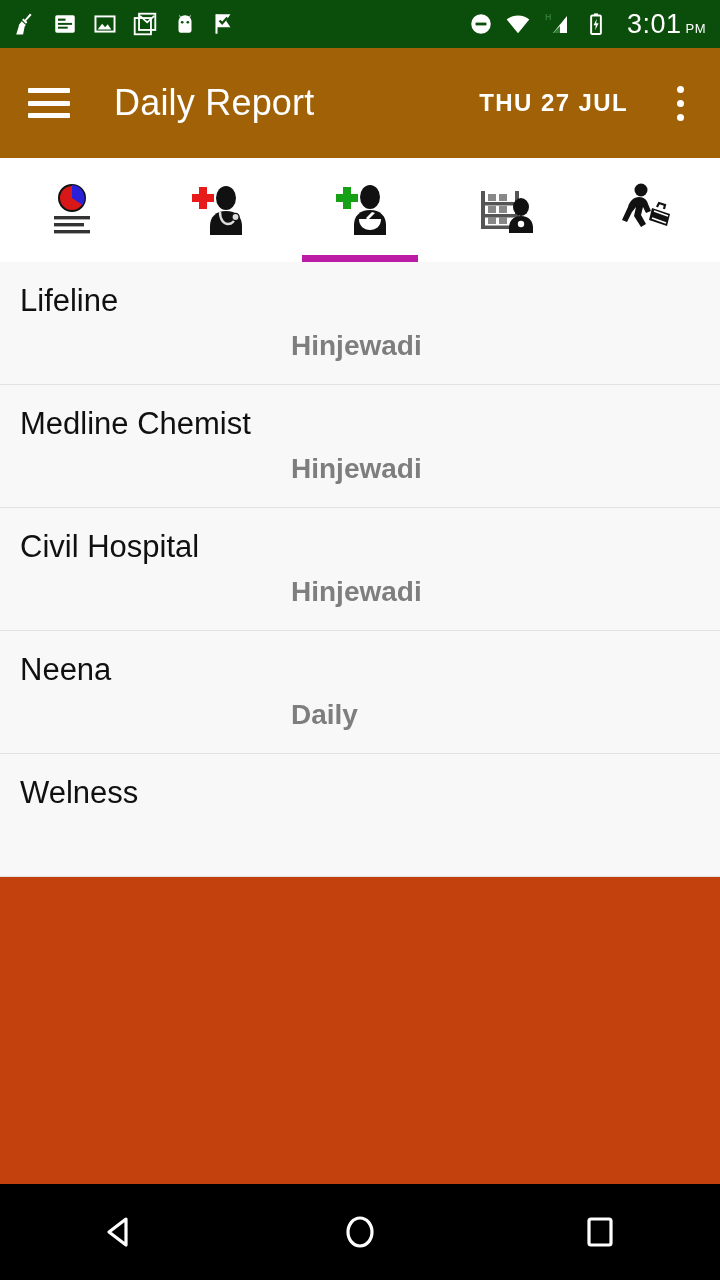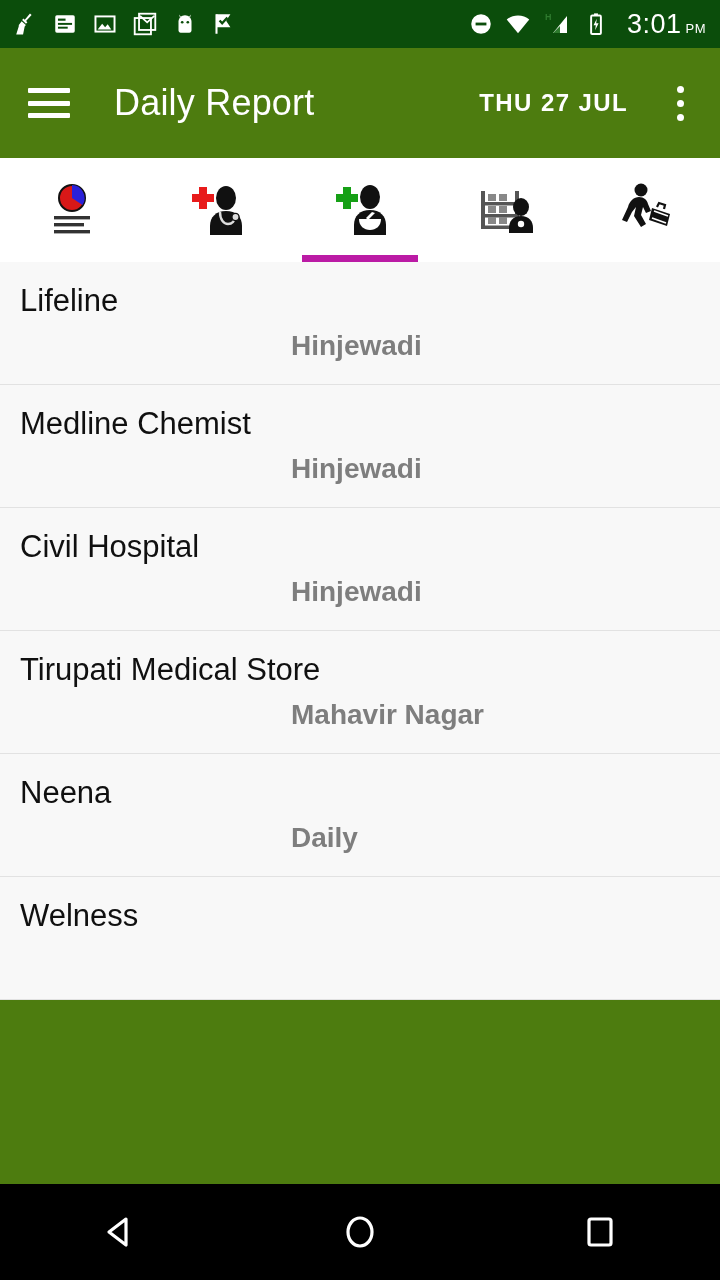--- a/index.html
+++ b/index.html
@@ -20,21 +20,21 @@
   .status-right { display:flex; align-items:center; gap:11px; }
   .sicon { width:26px; height:26px; display:block; }
   .clock {
     font-size:27px; font-weight:400; letter-spacing:.5px;
     margin-left:7px; line-height:1;
   }
   .clock .ampm { font-size:13px; margin-left:4px; }
 
   
   .app-bar {
-    height:110px; flex:0 0 110px; background:#4d7c0f;
+    height:110px; flex:0 0 110px; background:#a16207;
     display:flex; align-items:center; padding:0 18px 0 28px;
   }
   .hamburger { width:42px; height:30px; display:flex; flex-direction:column;
                justify-content:space-between; cursor:pointer; }
   .hamburger span { display:block; height:5px; background:#fff; border-radius:1px; }
   .app-title {
     color:#fff; font-size:36px; font-weight:400;
     margin-left:44px; white-space:nowrap; letter-spacing:.2px;
   }
   .app-date {
@@ -53,21 +53,21 @@
   .tab { flex:1; position:relative; display:flex; align-items:center;
          justify-content:center; cursor:pointer; }
   .tab svg { display:block; }
   .tab .indicator {
     position:absolute; left:0; right:0; bottom:0; height:0;
     background:#BB1BA5;
   }
   .tab.active .indicator { height:7px; left:14px; right:14px; }
 
   
-  .list { flex:1 1 auto; background:#4d7c0f; overflow:hidden;text-align:center; }
+  .list { flex:1 1 auto; background:#c2410c; overflow:hidden;text-align:center; }
   .row {
     height:123px; border-bottom:1px solid #E2E2E2;
     position:relative; background:#F8F8F8;
   }
   .row-name {
     position:absolute; left:20px; top:21px;
     font-size:31px; color:#101010; font-weight:400; white-space:nowrap;
   }
   .row-loc {
     position:absolute; left:291px; top:68px;
@@ -246,24 +246,20 @@
     </div>
     <div class="row">
       <div class="row-name">Medline Chemist</div>
       <div class="row-loc">Hinjewadi</div>
     </div>
     <div class="row">
       <div class="row-name">Civil Hospital</div>
       <div class="row-loc">Hinjewadi</div>
     </div>
     <div class="row">
-      <div class="row-name">Tirupati Medical Store</div>
-      <div class="row-loc">Mahavir Nagar</div>
-    </div>
-    <div class="row">
       <div class="row-name">Neena</div>
       <div class="row-loc">Daily</div>
     </div>
     <div class="row">
       <div class="row-name">Welness</div>
       <div class="row-loc"></div>
     </div>
   </div>
 
   <div class="nav-bar">

